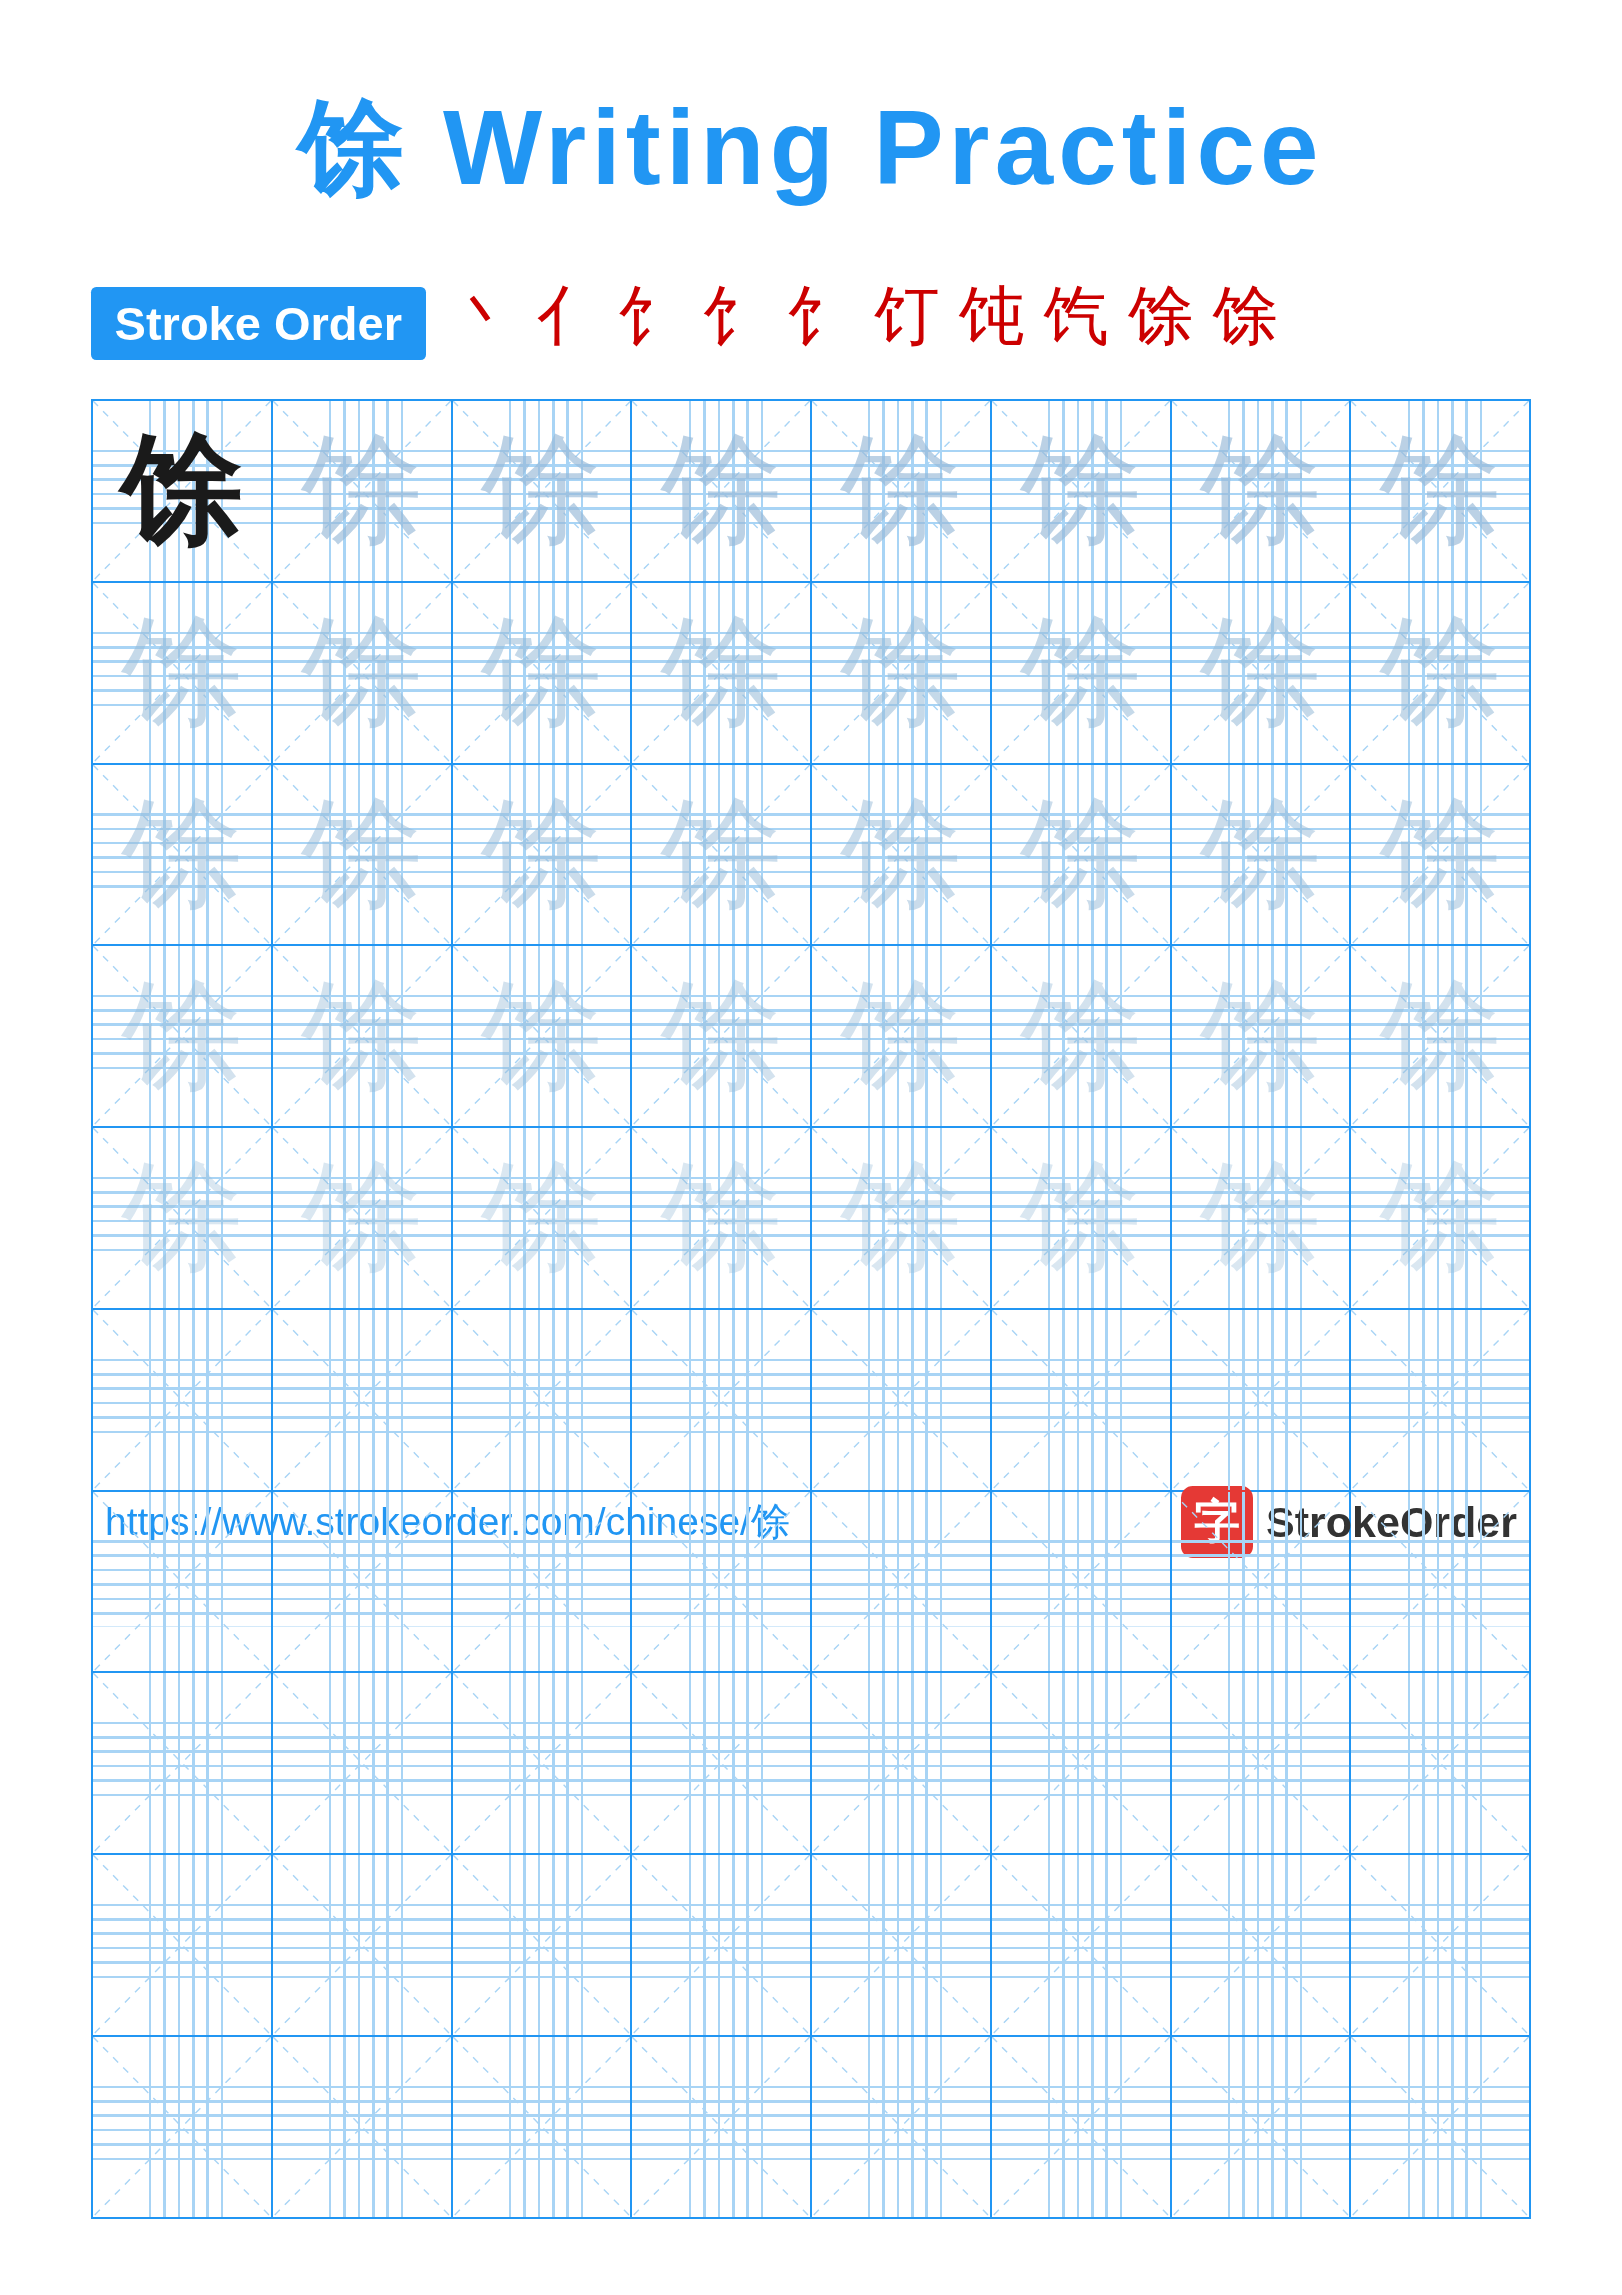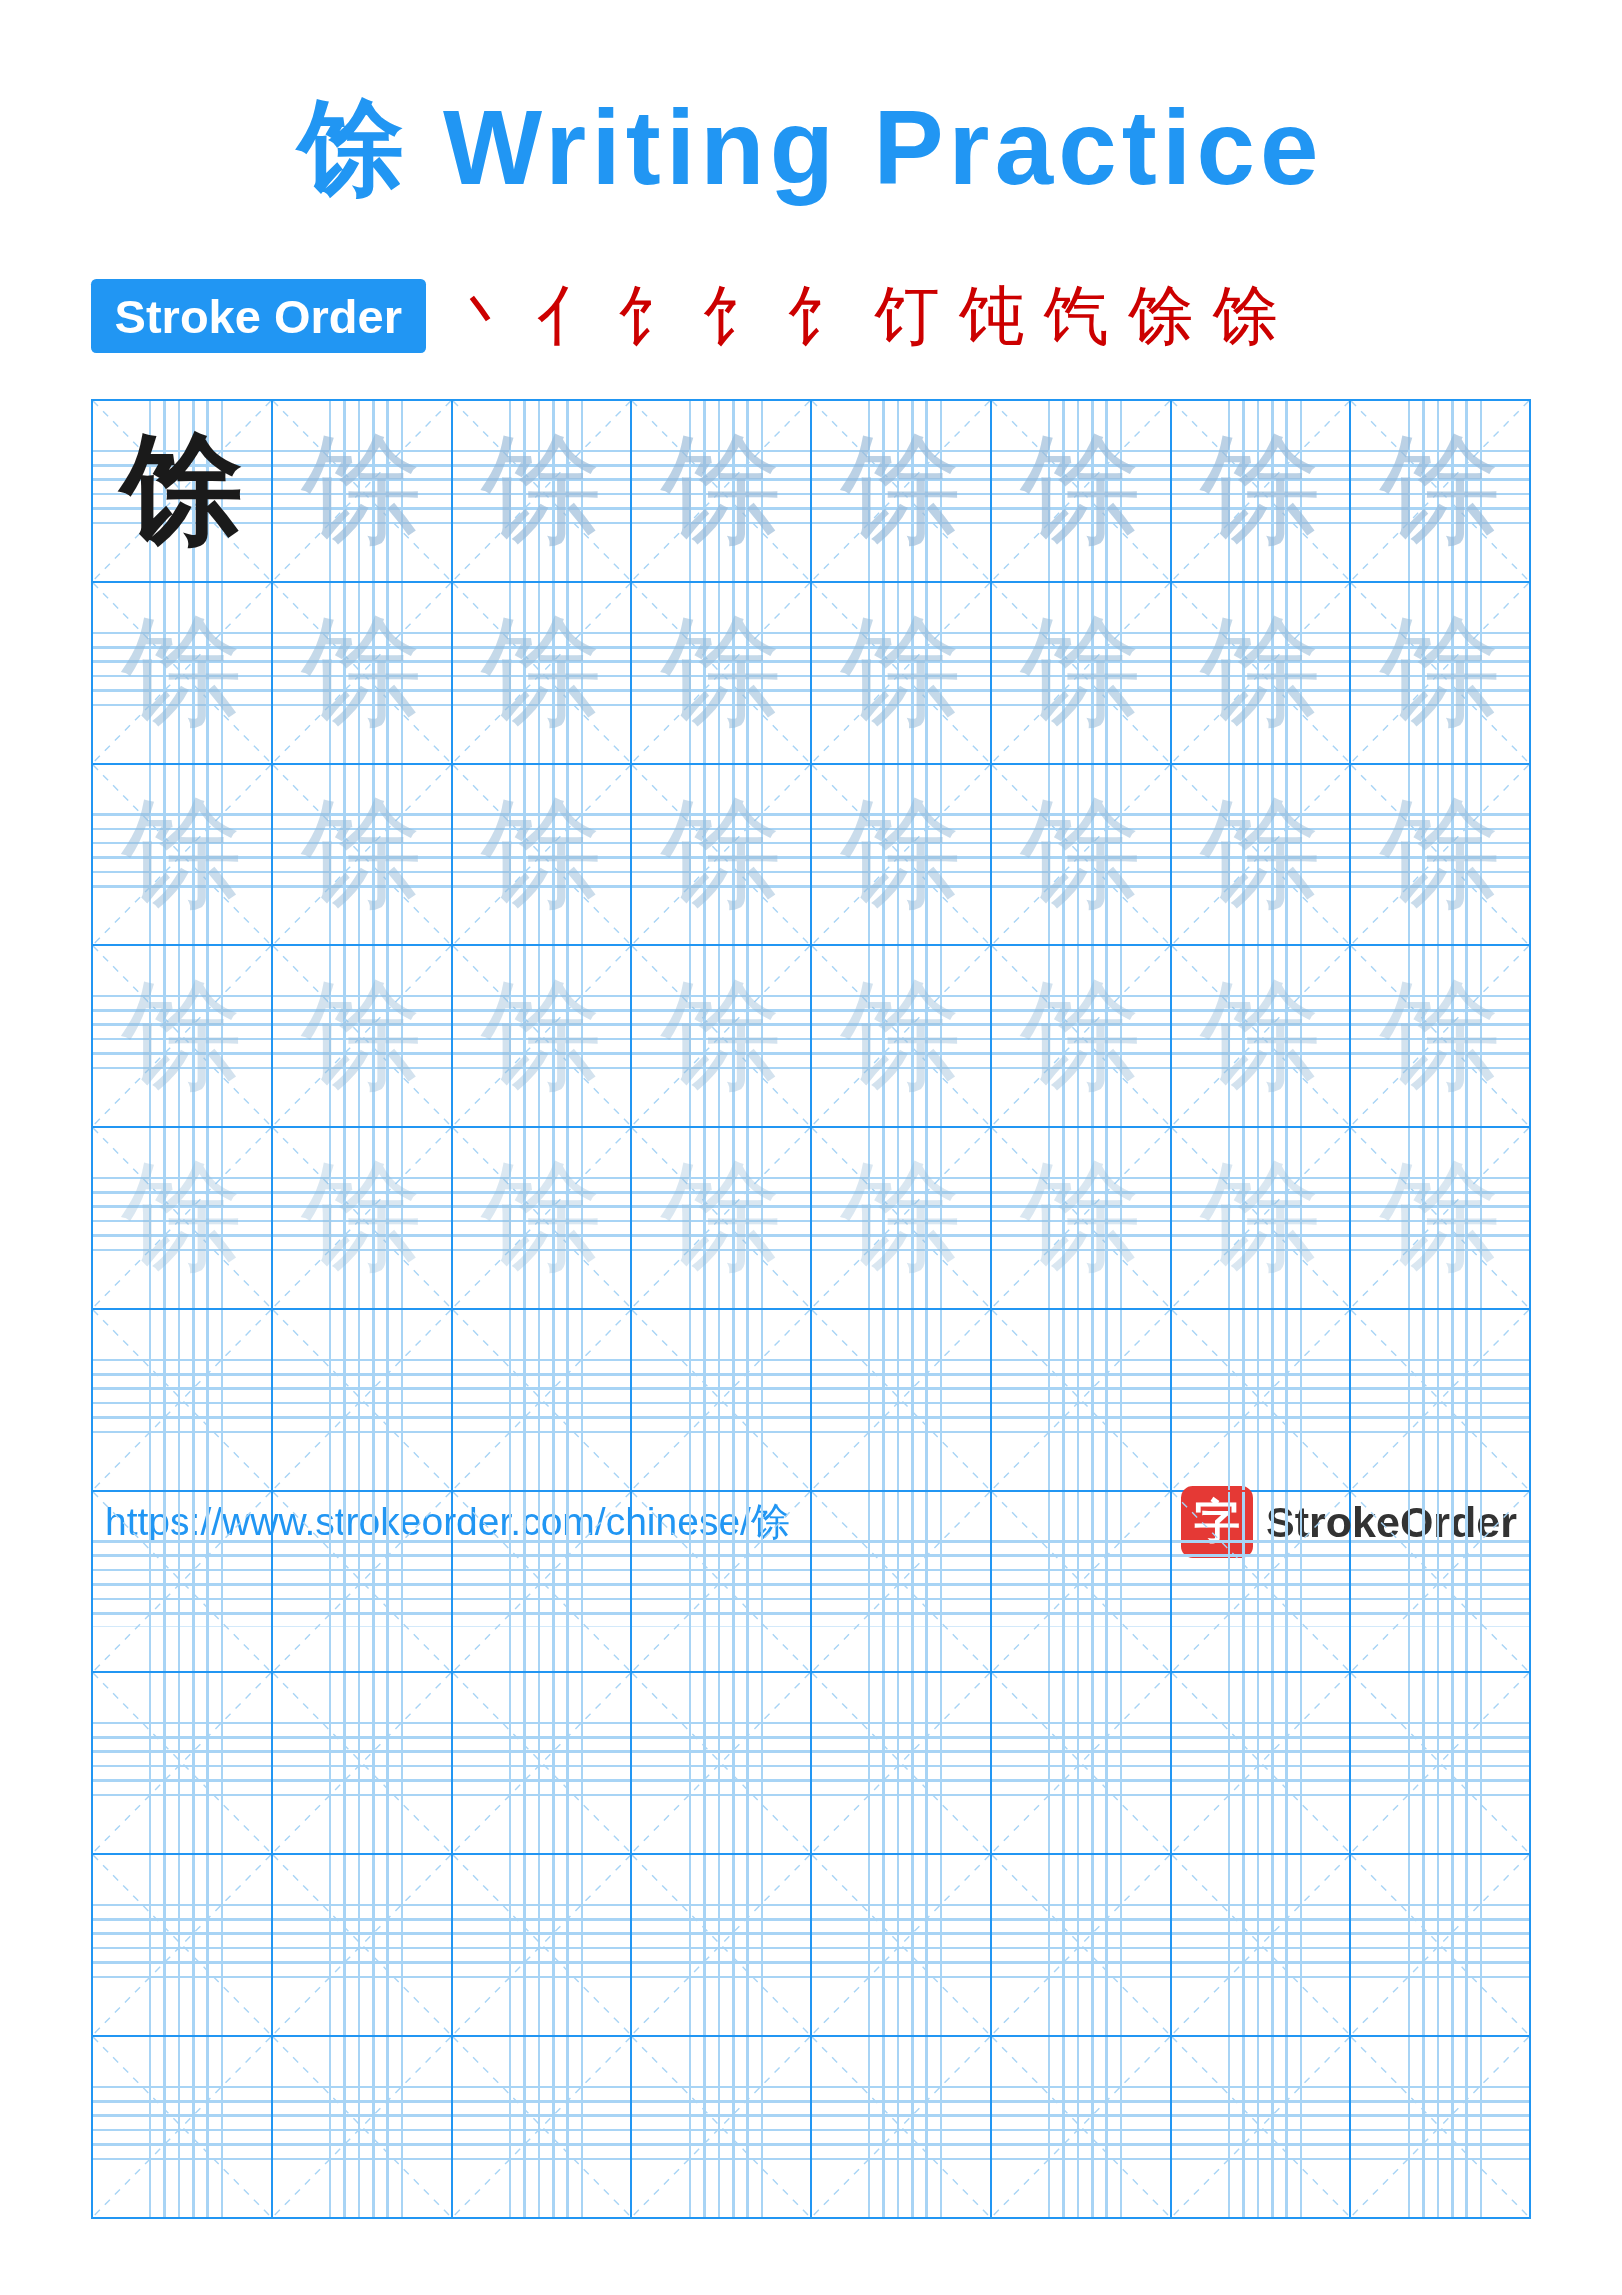--- a/index.html
+++ b/index.html
@@ -34,21 +34,21 @@
     }
 
     .title .char {
       color: #2196F3;
       font-family: serif;
     }
 
     .stroke-order-row {
       margin-top: 52px;
       display: flex;
-      align-items: center;
+      align-items: flex-end;
       gap: 26px;
       width: 1440px;
     }
 
     .stroke-order-badge {
       background: #2196F3;
       color: #fff;
       font-size: 47px;
       font-family: Arial, sans-serif;
       font-weight: bold;

